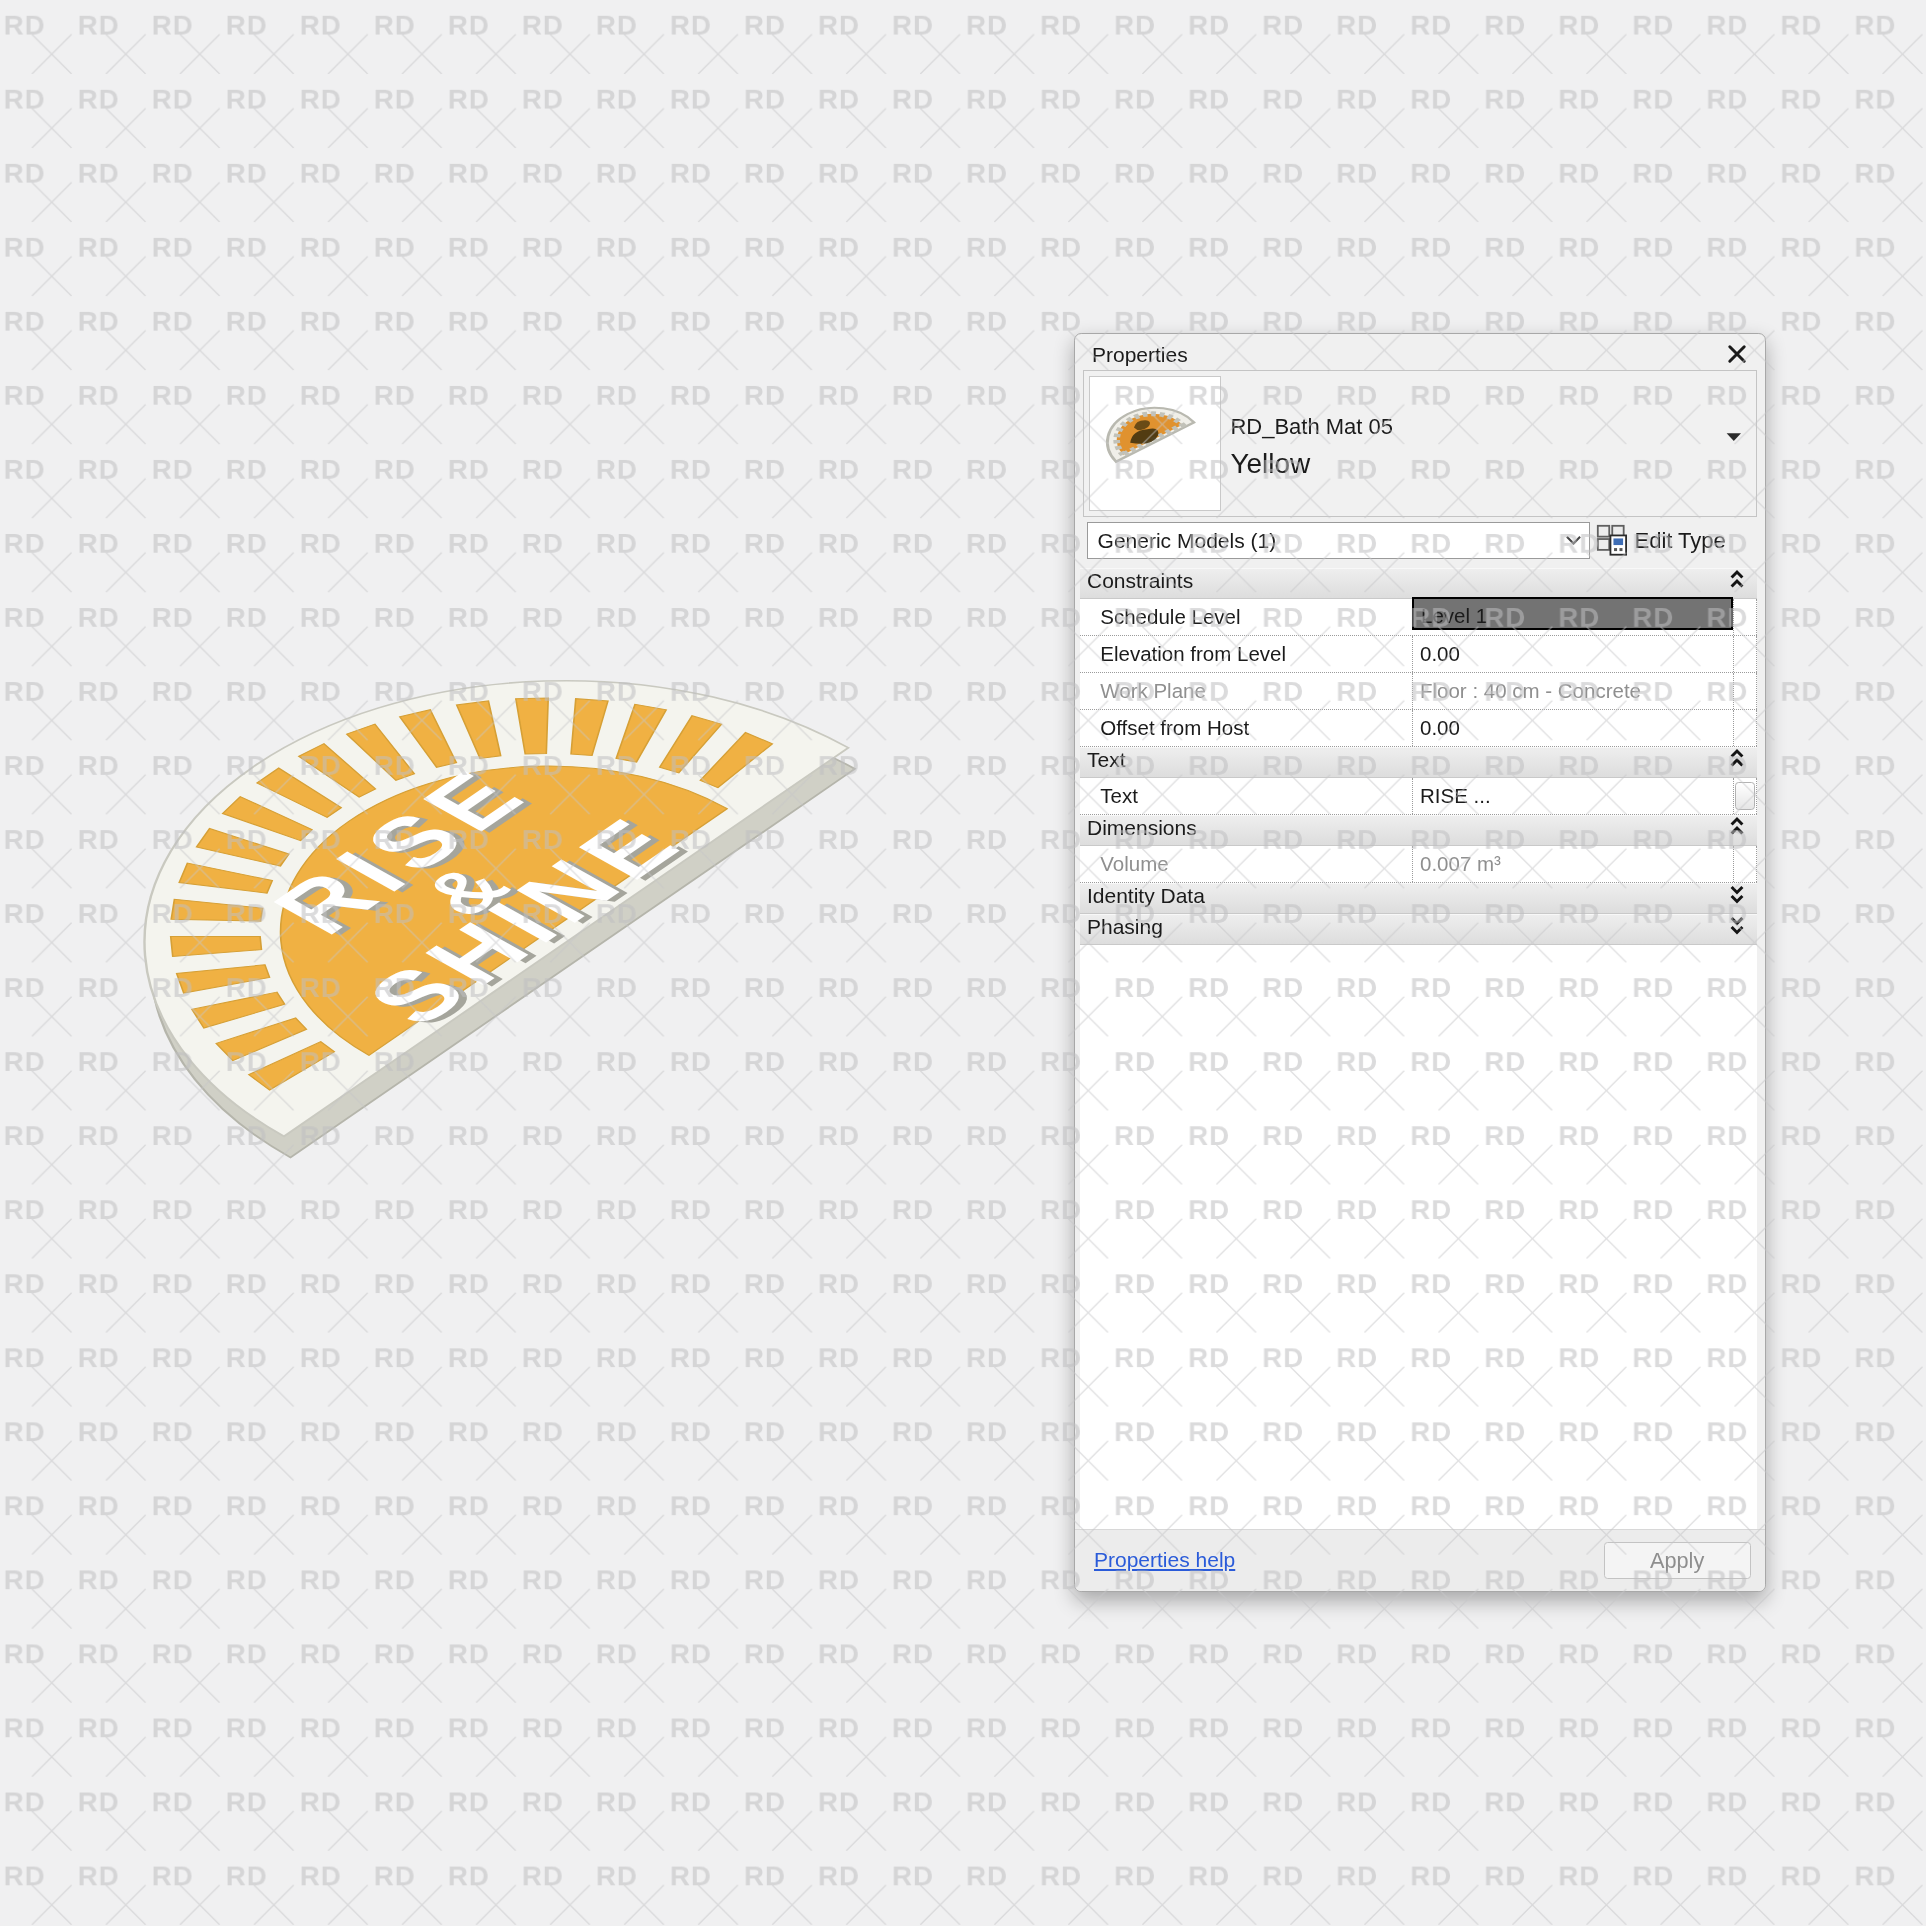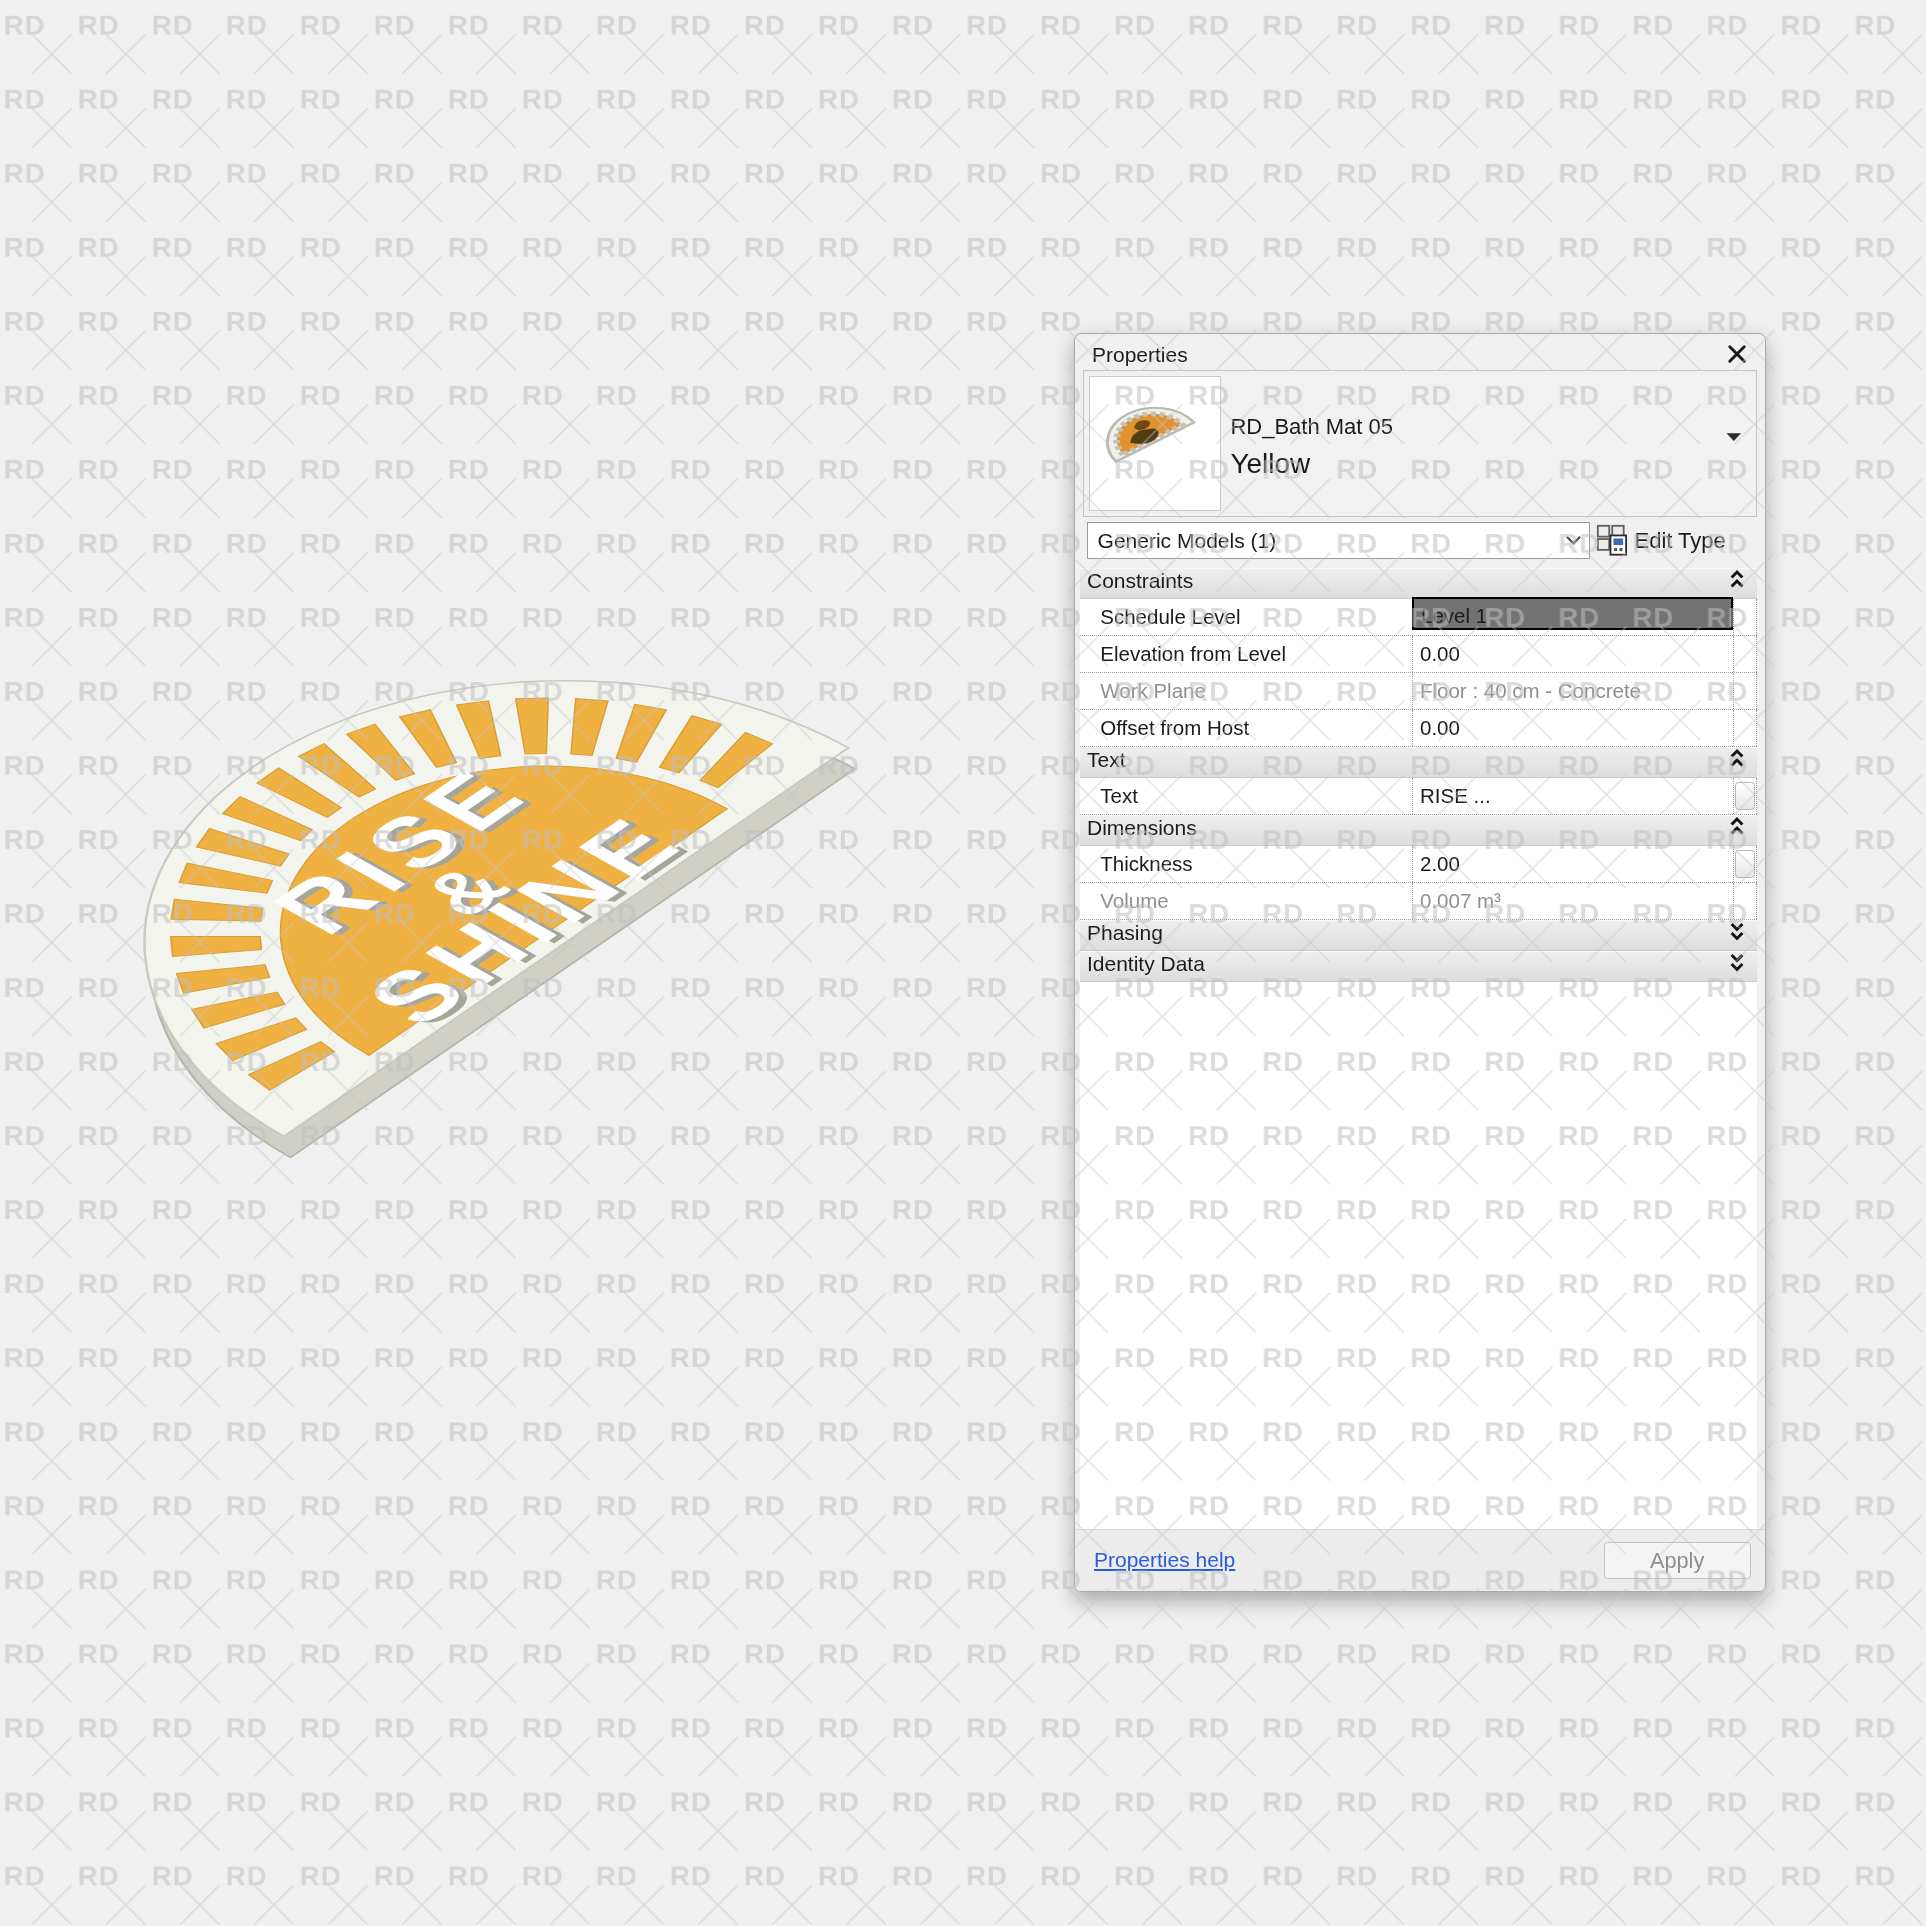--- a/index.html
+++ b/index.html
@@ -193,40 +193,33 @@
         <div class="pgutter">
           <div class="minibtn"></div>
         </div>
       </div>
       <div class="sec">
         <span class="seclbl">Dimensions</span>
         <span><svg width="18" height="20.5" viewBox="0 0 30 34">
             <path d="M6 14 L15 5 L24 14 M6 29 L15 20 L24 29" stroke="#141414" stroke-width="5" fill="none"></path>
           </svg></span>
       </div>
-      <div class="prow">
-        <div class="plabel">Thickness</div>
-        <div class="pvalue"><span>2.00</span></div>
-        <div class="pgutter">
-          <div class="minibtn"></div>
-        </div>
-      </div>
       <div class="prow disabled">
         <div class="plabel">Volume</div>
         <div class="pvalue"><span>0.007 m³</span></div>
         <div class="pgutter"></div>
       </div>
       <div class="sec">
+        <span class="seclbl">Identity Data</span>
+        <span><svg width="18" height="20.5" viewBox="0 0 30 34">
+            <path d="M6 5 L15 14 L24 5 M6 20 L15 29 L24 20" stroke="#141414" stroke-width="5" fill="none"></path>
+          </svg></span>
+      </div>
+      <div class="sec">
         <span class="seclbl">Phasing</span>
-        <span><svg width="18" height="20.5" viewBox="0 0 30 34">
-            <path d="M6 5 L15 14 L24 5 M6 20 L15 29 L24 20" stroke="#141414" stroke-width="5" fill="none"></path>
-          </svg></span>
-      </div>
-      <div class="sec">
-        <span class="seclbl">Identity Data</span>
         <span><svg width="18" height="20.5" viewBox="0 0 30 34">
             <path d="M6 5 L15 14 L24 5 M6 20 L15 29 L24 20" stroke="#141414" stroke-width="5" fill="none"></path>
           </svg></span>
       </div>
     </div>
 
   <div class="footer">
     <a class="help-link">Properties help</a>
     <div class="apply-btn">Apply</div>
   </div>

